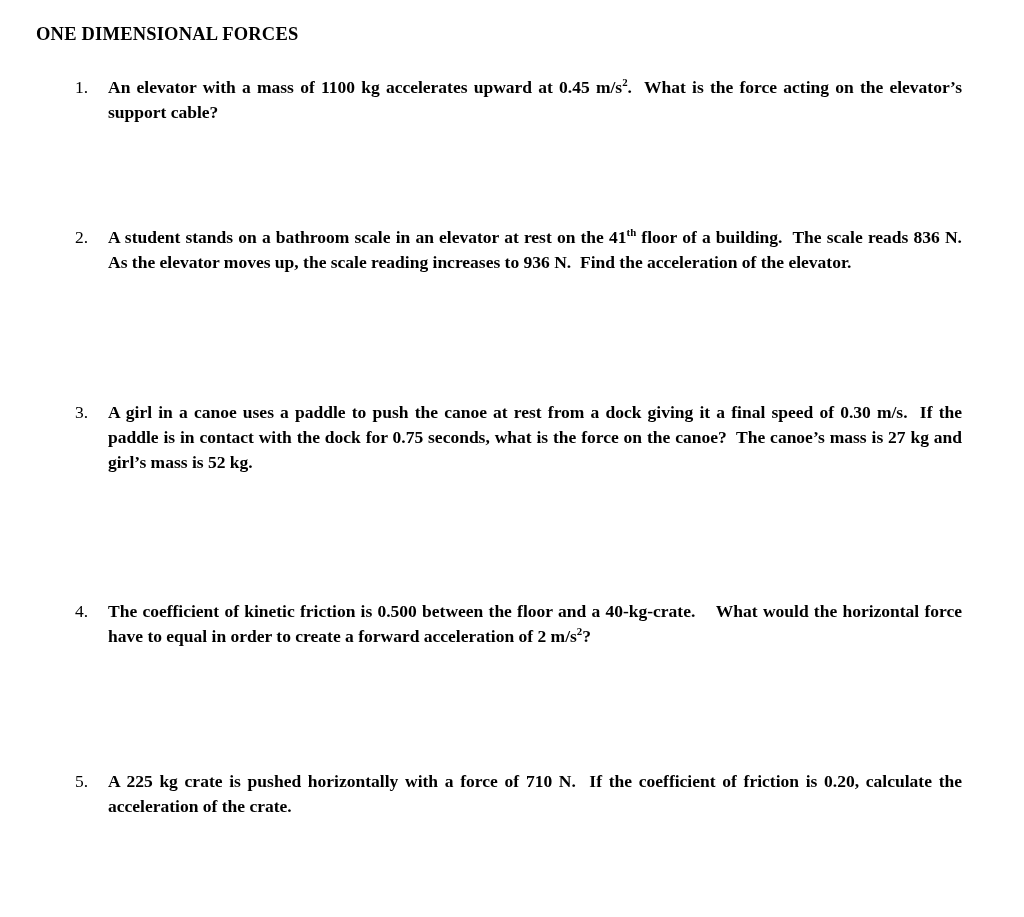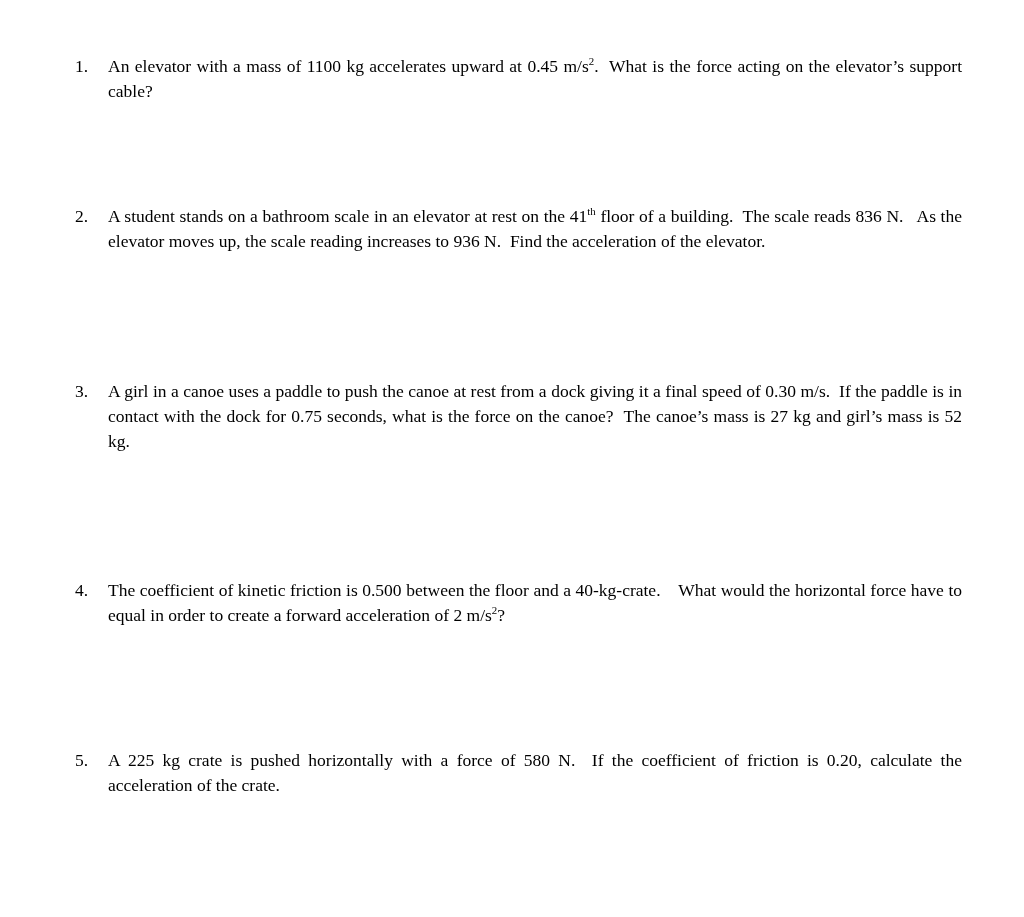--- a/index.html
+++ b/index.html
@@ -33,38 +33,40 @@
     line-height: 25px;
   }
   .problem .num {
     width: 33px;
     flex: 0 0 33px;
   }
   .problem .ptext {
     flex: 1;
     text-align: justify;
     white-space: pre-wrap;
+    font-weight: bold;
   }
   .problem .ptext sup {
     font-size: 0.62em;
     line-height: 0;
     vertical-align: super;
   }
   
   .p1 { margin-top: 30px; }
   .p2 { margin-top: 100px; }
   .p3 { margin-top: 125px; }
   .p4 { margin-top: 124px; }
   .p5 { margin-top: 120px; }
 </style>
 </head>
 <body>
 
 <div class="page">
 
+  <h1 class="title">ONE DIMENSIONAL FORCES</h1>
 
   <div class="problem p1">
     <span class="num">1.</span>
     <span class="ptext"><span>An elevator with a mass of 1100 kg accelerates upward at 0.45 m/s</span><sup>2</sup><span>.  What is the force acting on the elevator’s support cable?</span></span>
   </div>
 
   <div class="problem p2">
     <span class="num">2.</span>
     <span class="ptext"><span>A student stands on a bathroom scale in an elevator at rest on the 41</span><sup>th</sup><span> floor of a building.  The scale reads 836 N.   As the elevator moves up, the scale reading increases to 936 N.  Find the acceleration of the elevator.</span></span>
   </div>
@@ -74,16 +76,16 @@
     <span class="ptext"><span>A girl in a canoe uses a paddle to push the canoe at rest from a dock giving it a final speed of 0.30 m/s.  If the paddle is in contact with the dock for 0.75 seconds, what is the force on the canoe?  The canoe’s mass is 27 kg and girl’s mass is 52 kg.</span></span>
   </div>
 
   <div class="problem p4">
     <span class="num">4.</span>
     <span class="ptext"><span>The coefficient of kinetic friction is 0.500 between the floor and a 40-kg-crate.    What would the horizontal force have to equal in order to create a forward acceleration of 2 m/s</span><sup>2</sup><span>?</span></span>
   </div>
 
   <div class="problem p5">
     <span class="num">5.</span>
-    <span class="ptext"><span>A 225 kg crate is pushed horizontally with a force of 580 N.  If the coefficient of friction is 0.20, calculate the acceleration of the crate.</span></span>
+    <span class="ptext"><span>A 225 kg crate is pushed horizontally with a force of 710 N.  If the coefficient of friction is 0.20, calculate the acceleration of the crate.</span></span>
   </div>
 
 </div>
 
 </body></html>

